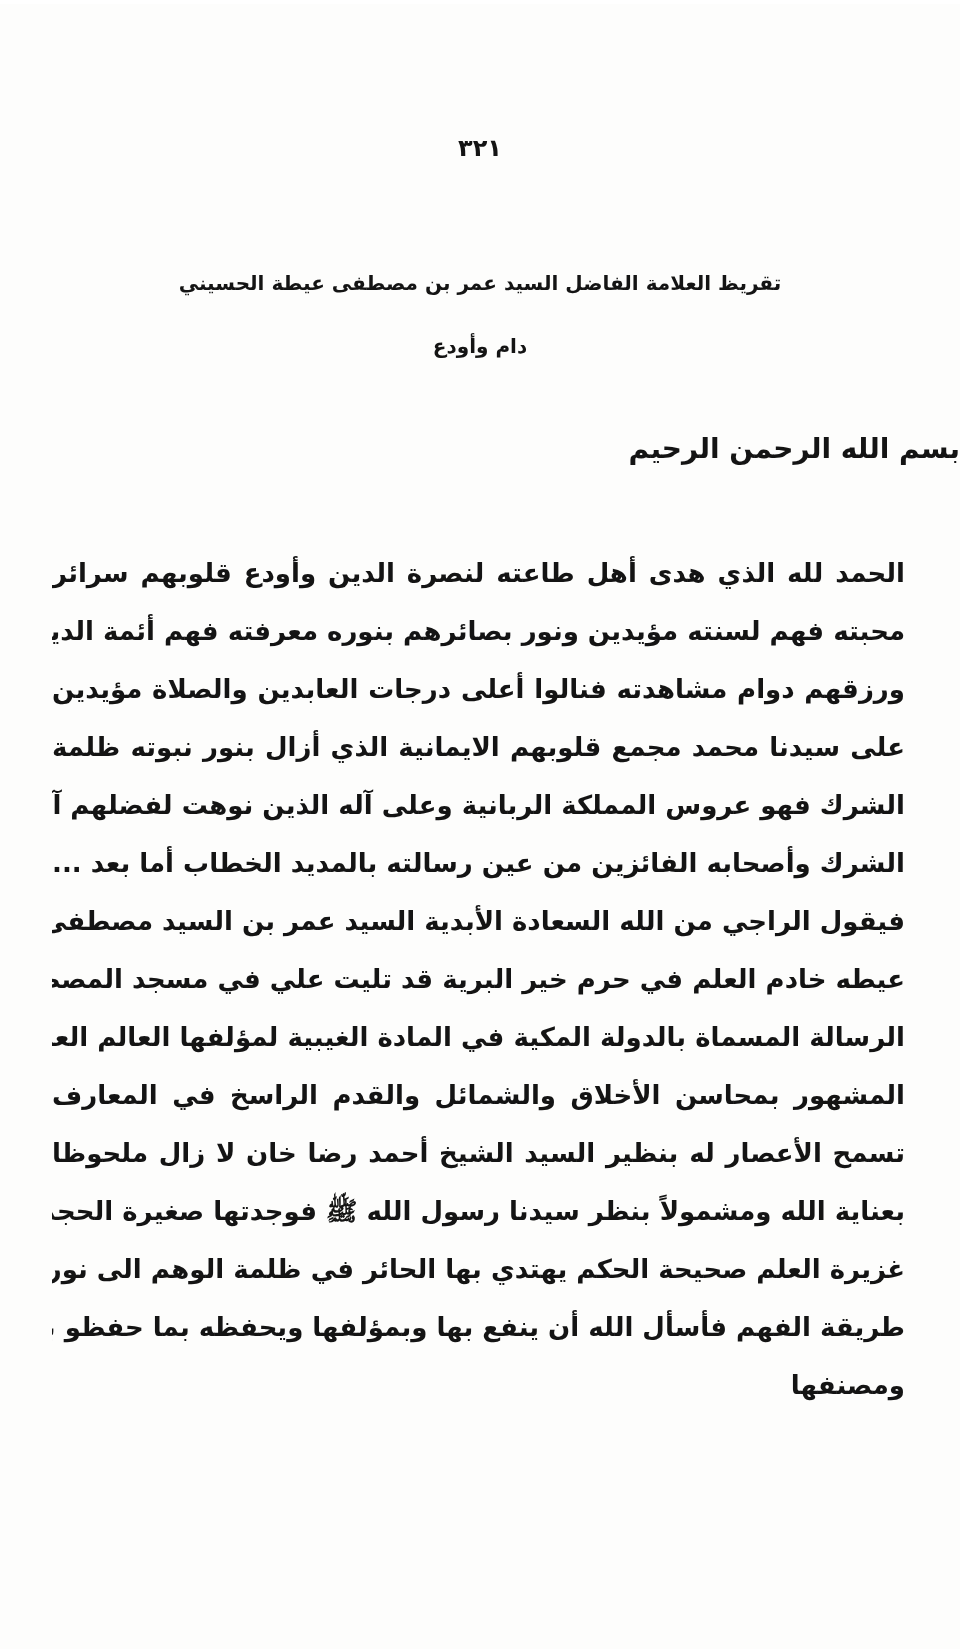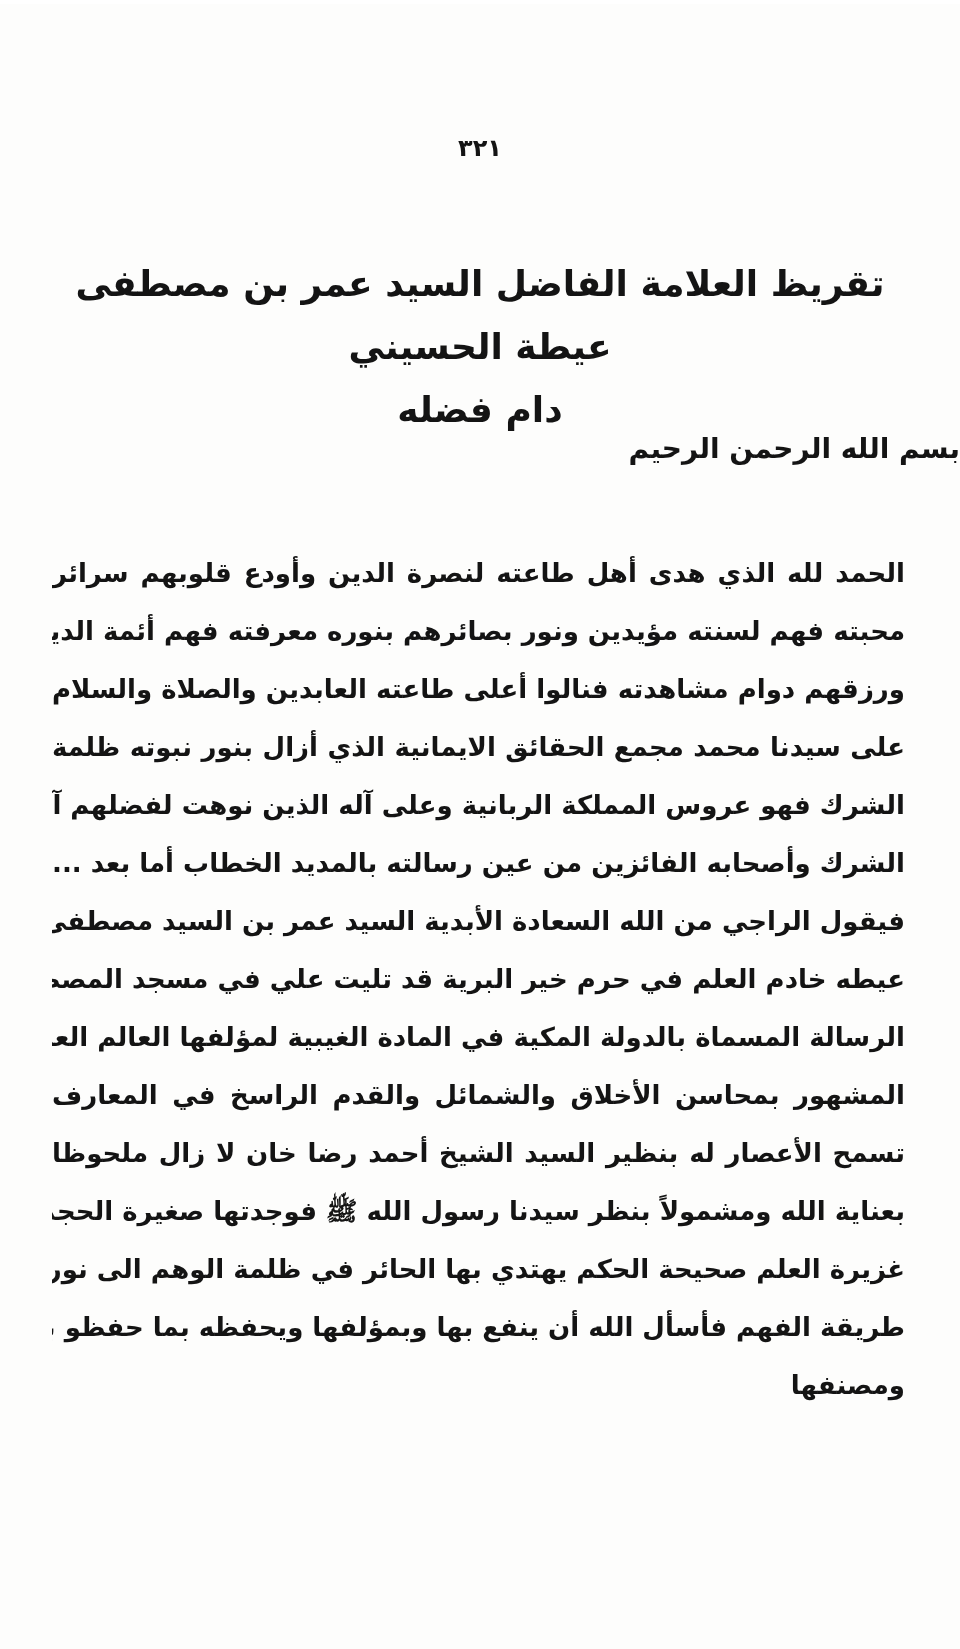--- a/index.html
+++ b/index.html
@@ -28,21 +28,21 @@
     direction: rtl;
   }
   .heading-block {
     position: absolute;
     top: 248px;
     left: 60px;
     right: 60px;
     direction: rtl;
     text-align: center;
     font-weight: bold;
-    font-size: 36px;
+    font-size: 20px;
     line-height: 63px;
   }
   .basmala {
     position: absolute;
     top: 428px;
     left: 0;
     width: 100%;
     direction: rtl;
     text-align: right;
     font-weight: bold;
@@ -71,30 +71,30 @@
 </style>
 </head>
 <body>
 
 <div class="scan-page">
 
   <div class="page-number">٣٢١</div>
 
   <div class="heading-block">
     <div>تقريظ العلامة الفاضل السيد عمر بن مصطفى عيطة الحسيني</div>
-    <div>دام فضله</div>
+    <div>دام وأودع</div>
   </div>
 
   <div class="basmala">بسم الله الرحمن الرحيم</div>
 
   <div class="body-block">
     <div class="body-line">الحمد لله الذي هدى أهل طاعته لنصرة الدين وأودع قلوبهم سرائر</div>
     <div class="body-line">محبته فهم لسنته مؤيدين ونور بصائرهم بنوره معرفته فهم أئمة الدين</div>
-    <div class="body-line">ورزقهم دوام مشاهدته فنالوا أعلى طاعته العابدين والصلاة والسلام</div>
-    <div class="body-line">على سيدنا محمد مجمع الحقائق الايمانية الذي أزال بنور نبوته ظلمة</div>
+    <div class="body-line">ورزقهم دوام مشاهدته فنالوا أعلى درجات العابدين والصلاة مؤيدين</div>
+    <div class="body-line">على سيدنا محمد مجمع قلوبهم الايمانية الذي أزال بنور نبوته ظلمة</div>
     <div class="body-line">الشرك فهو عروس المملكة الربانية وعلى آله الذين نوهت لفضلهم آي</div>
     <div class="body-line">الشرك وأصحابه الفائزين من عين رسالته بالمديد الخطاب أما بعد ...</div>
     <div class="body-line">فيقول الراجي من الله السعادة الأبدية السيد عمر بن السيد مصطفى</div>
     <div class="body-line">عيطه خادم العلم في حرم خير البرية قد تليت علي في مسجد المصطفى</div>
     <div class="body-line">الرسالة المسماة بالدولة المكية في المادة الغيبية لمؤلفها العالم العامل</div>
     <div class="body-line">المشهور بمحاسن الأخلاق والشمائل والقدم الراسخ في المعارف</div>
     <div class="body-line">تسمح الأعصار له بنظير السيد الشيخ أحمد رضا خان لا زال ملحوظا</div>
     <div class="body-line">بعناية الله ومشمولاً بنظر سيدنا رسول الله ﷺ فوجدتها صغيرة الحجم</div>
     <div class="body-line">غزيرة العلم صحيحة الحكم يهتدي بها الحائر في ظلمة الوهم الى نور</div>
     <div class="body-line">طريقة الفهم فأسأل الله أن ينفع بها وبمؤلفها ويحفظه بما حفظو به الذكر</div>

